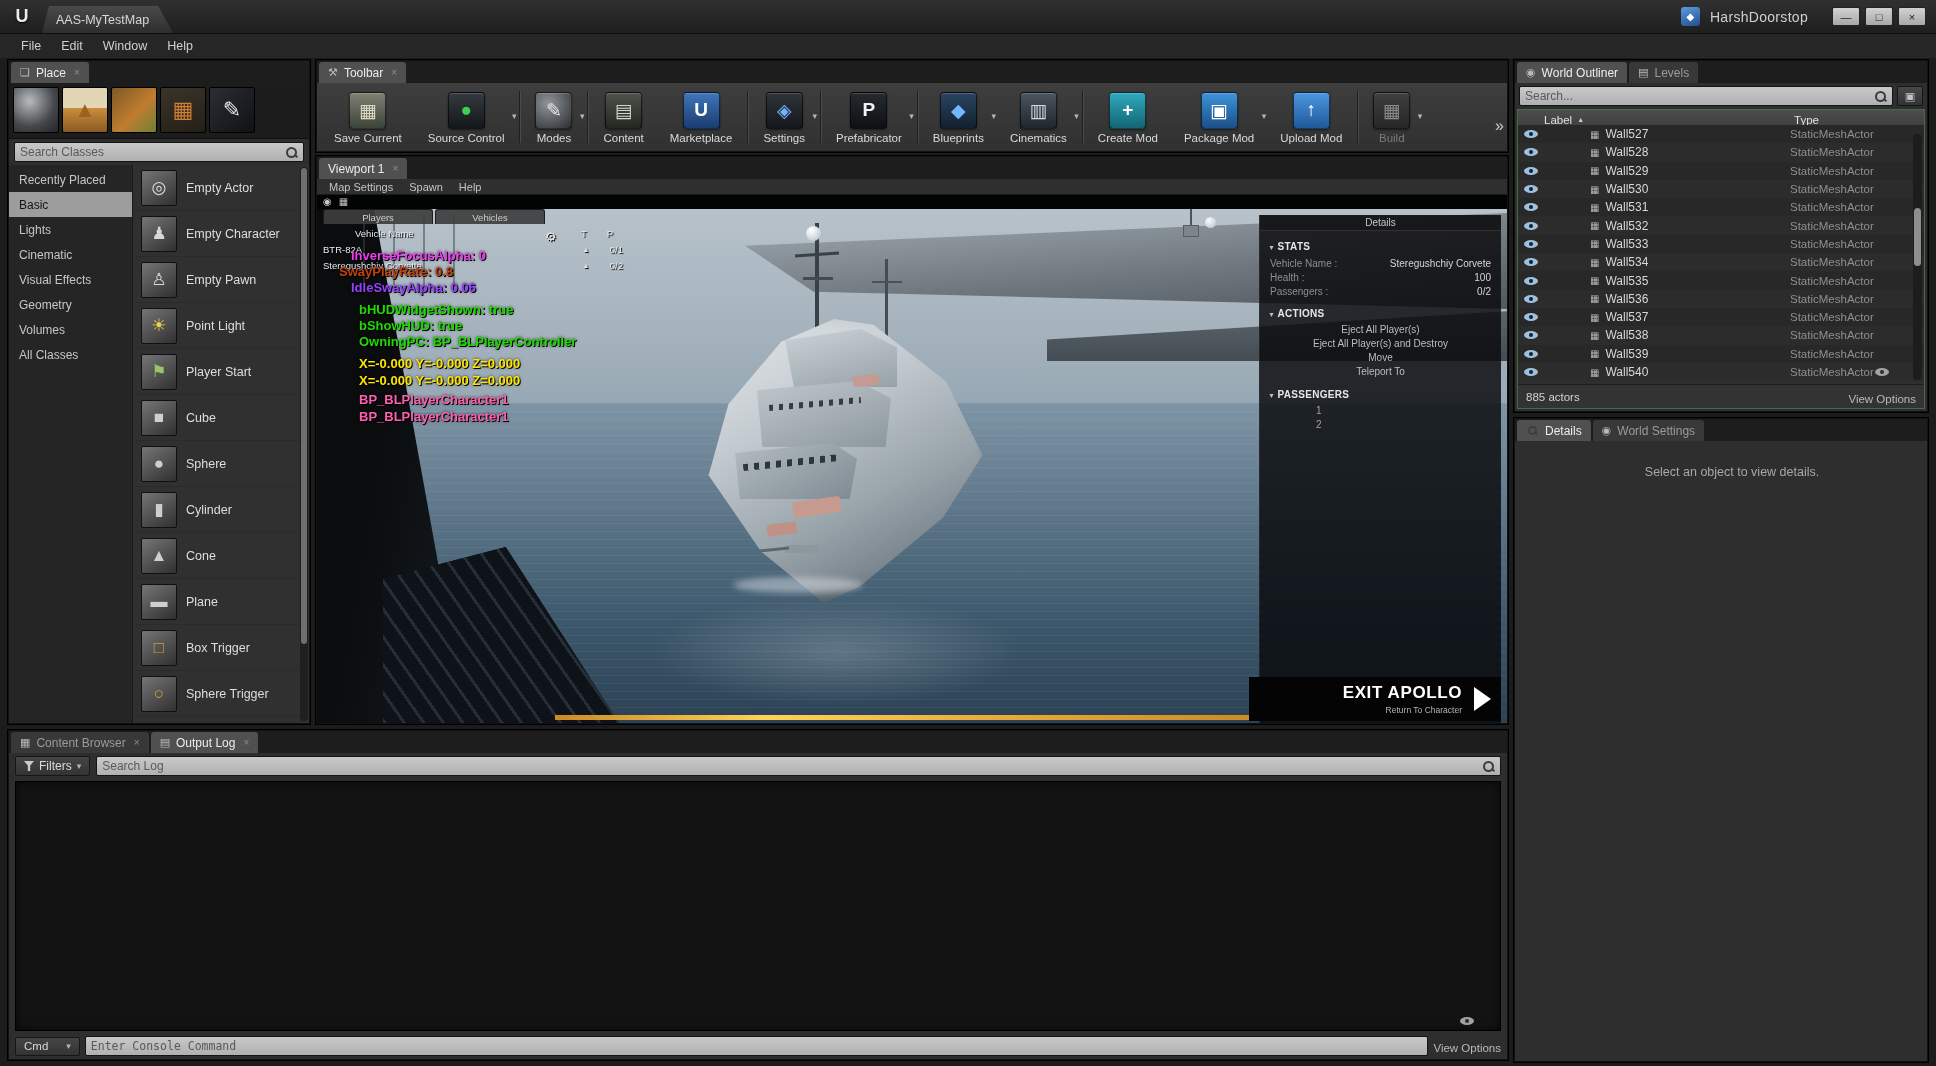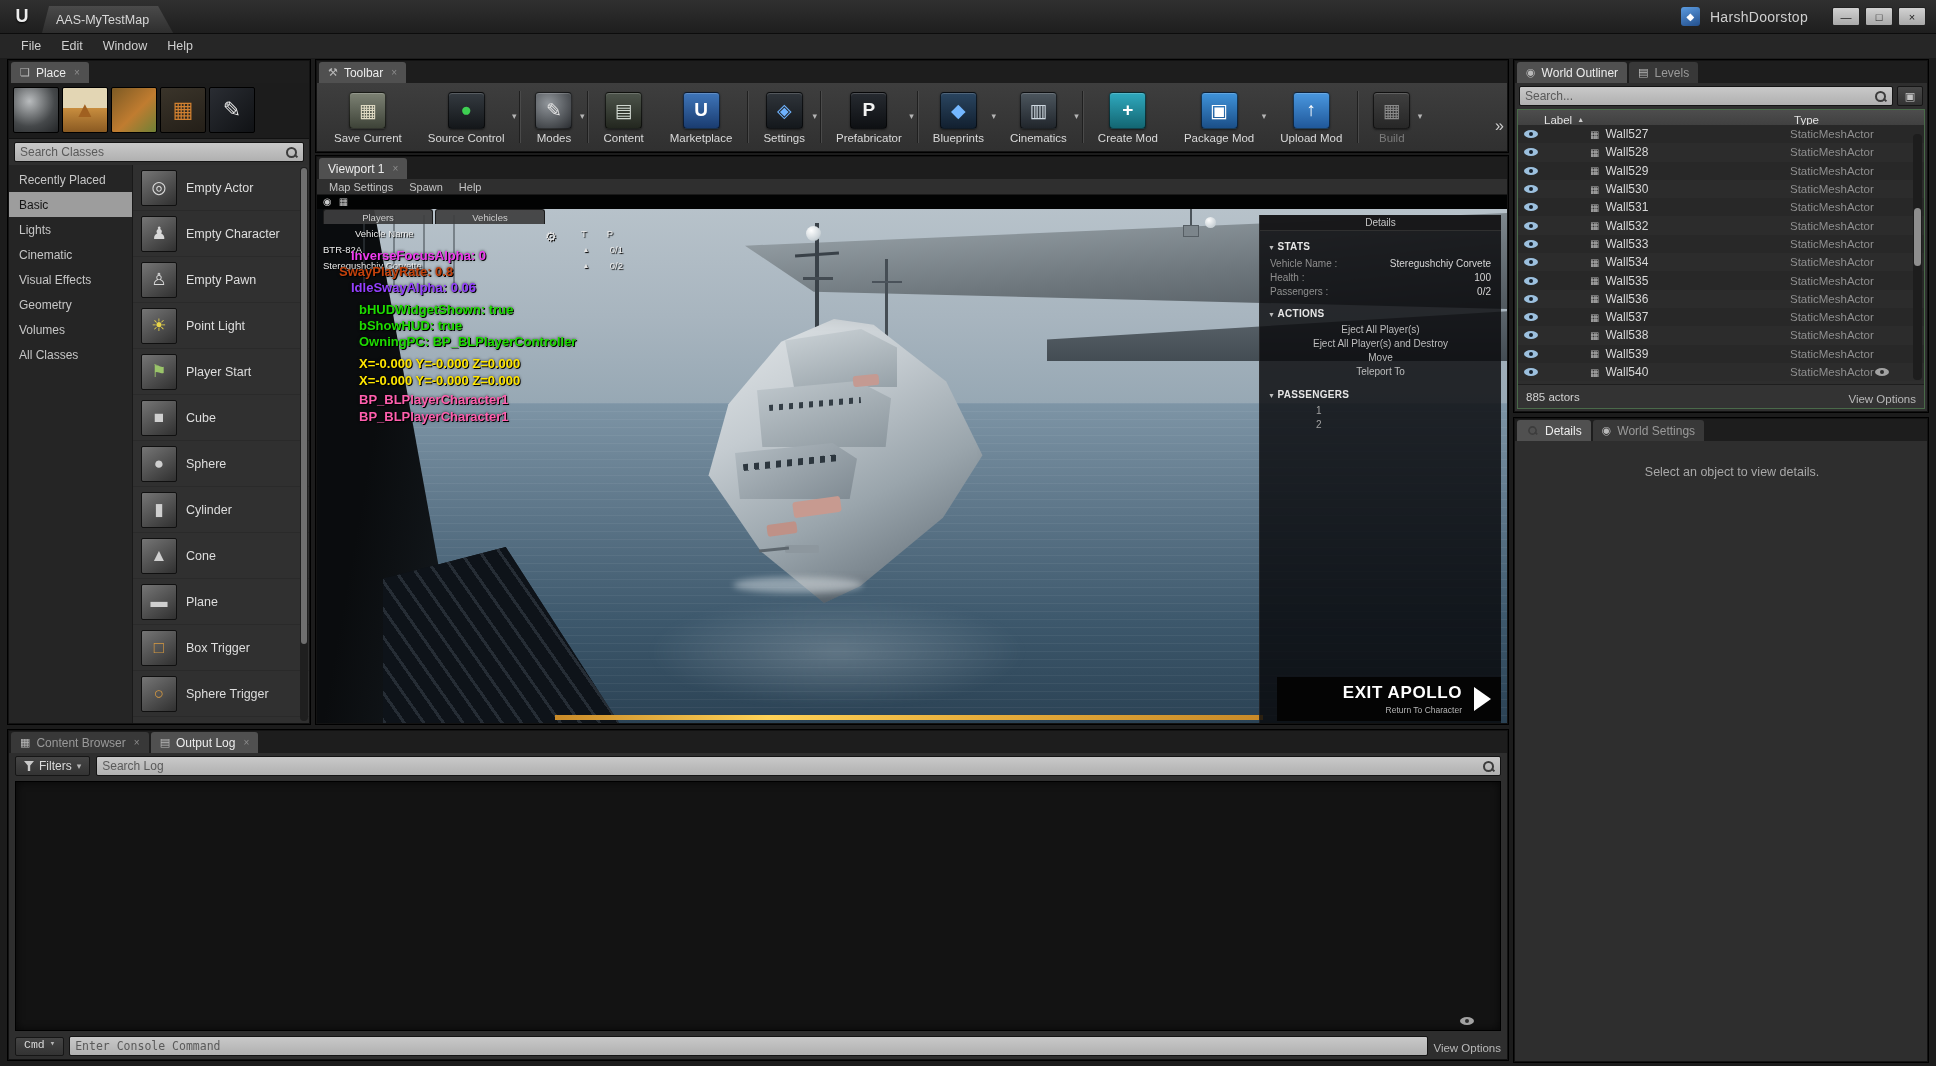--- a/index.html
+++ b/index.html
@@ -130,21 +130,21 @@
 
 .hud-details{position:absolute;right:6px;top:20px;bottom:0;width:242px;background:rgba(8,9,11,.82);z-index:4;border-left:1px solid rgba(60,60,60,.4);}
 .hud-title{height:16px;background:rgba(24,24,26,.95);border-bottom:1px solid #303030;display:flex;align-items:center;justify-content:center;color:#c6c6c6;font-size:10px;}
 .hud-sec{margin:10px 8px 4px;color:#e6e6e6;font-size:10px;font-weight:bold;letter-spacing:.3px;}
 .hud-sec::before{content:"▼ ";font-size:7px;color:#bdbdbd;}
 .hud-stat{display:flex;justify-content:space-between;padding:1px 10px;font-size:10px;height:14px;align-items:center;}
 .hud-stat .hs-label{color:#8f8f8f;}
 .hud-stat .hs-value{color:#d6d6d6;}
 .hud-action{text-align:center;color:#bdbdbd;font-size:10px;height:14px;line-height:14px;cursor:pointer;}
 .hud-pass{padding-left:56px;color:#a2a2a2;font-size:10px;height:14px;line-height:14px;}
-.exit-bar{position:absolute;right:6px;bottom:2px;width:224px;height:44px;background:#040404;z-index:6;display:flex;align-items:center;justify-content:flex-end;gap:12px;padding-right:10px;cursor:pointer;}
+.exit-bar{position:absolute;right:6px;bottom:2px;width:252px;height:44px;background:#040404;z-index:6;display:flex;align-items:center;justify-content:flex-end;gap:12px;padding-right:10px;cursor:pointer;}
 .exit-txt{text-align:right;}
 .exit-main{color:#fff;font-size:17px;font-weight:bold;letter-spacing:.6px;}
 .exit-sub{color:#b5b5b5;font-size:8.5px;margin-top:2px;}
 .exit-tri{width:0;height:0;border-left:17px solid #fff;border-top:12px solid transparent;border-bottom:12px solid transparent;}
 
 
 .outliner-panel{left:1514px;top:60px;width:414px;height:352px;display:flex;flex-direction:column;}
 .out-search-row{padding:3px 4px;display:flex;gap:4px;background:#2e2e2e;}
 .small-btn{width:26px;height:20px;background:linear-gradient(180deg,#474747,#333);border:1px solid #161616;border-radius:2px;color:#c2c2c2;font-size:11px;display:flex;align-items:center;justify-content:center;cursor:pointer;}
 .out-body{flex:1;margin:0 2px 2px;border:1px solid rgba(96,156,96,.55);display:flex;flex-direction:column;overflow:hidden;position:relative;}
@@ -170,21 +170,21 @@
 .details-body{flex:1;background:#2e2e2e;display:flex;justify-content:center;padding-top:24px;color:#a8a8a8;font-size:12.5px;padding-left:22px;}
 
 
 .bottom-panel{left:8px;top:730px;width:1500px;height:330px;display:flex;flex-direction:column;}
 .filter-row{height:26px;display:flex;align-items:center;gap:6px;padding:3px 6px;background:#2e2e2e;}
 .filters-btn{height:20px;display:flex;align-items:center;gap:5px;background:linear-gradient(180deg,#454545,#333);border:1px solid #161616;border-radius:2px;padding:0 8px;color:#dcdcdc;font-size:12px;cursor:pointer;}
 .funnel{width:10px;height:10px;background:#c9c9c9;clip-path:polygon(0 0,100% 0,62% 45%,62% 100%,38% 100%,38% 45%);}
 .fcaret{font-size:9px;color:#b5b5b5;}
 .log-area{flex:1;margin:2px 6px;background:#131313;border:1px solid #000;box-shadow:inset 0 0 8px rgba(0,0,0,.7);}
 .cmd-row{height:26px;display:flex;align-items:center;gap:5px;padding:3px 6px;background:#2e2e2e;}
-.cmd-btn{height:19px;display:flex;align-items:flex-start;gap:5px;background:linear-gradient(180deg,#454545,#333);border:1px solid #161616;border-radius:2px;padding:0 8px;color:#d8d8d8;font-size:11.5px;cursor:pointer;font-family:Liberation Mono, monospace;}
+.cmd-btn{height:19px;display:flex;align-items:center;gap:18px;background:linear-gradient(180deg,#454545,#333);border:1px solid #161616;border-radius:2px;padding:0 8px;color:#d8d8d8;font-size:11.5px;cursor:pointer;}
 .console-input{flex:1;}
 .console-input input{font-family:"DejaVu Sans Mono","Liberation Mono",monospace;font-size:11.5px;color:#4a4a4a;}
 </style>
 </head>
 <body>
 
 <div class="screen">
 
   <div class="titlebar">
     <div class="ue-logo">U</div>

